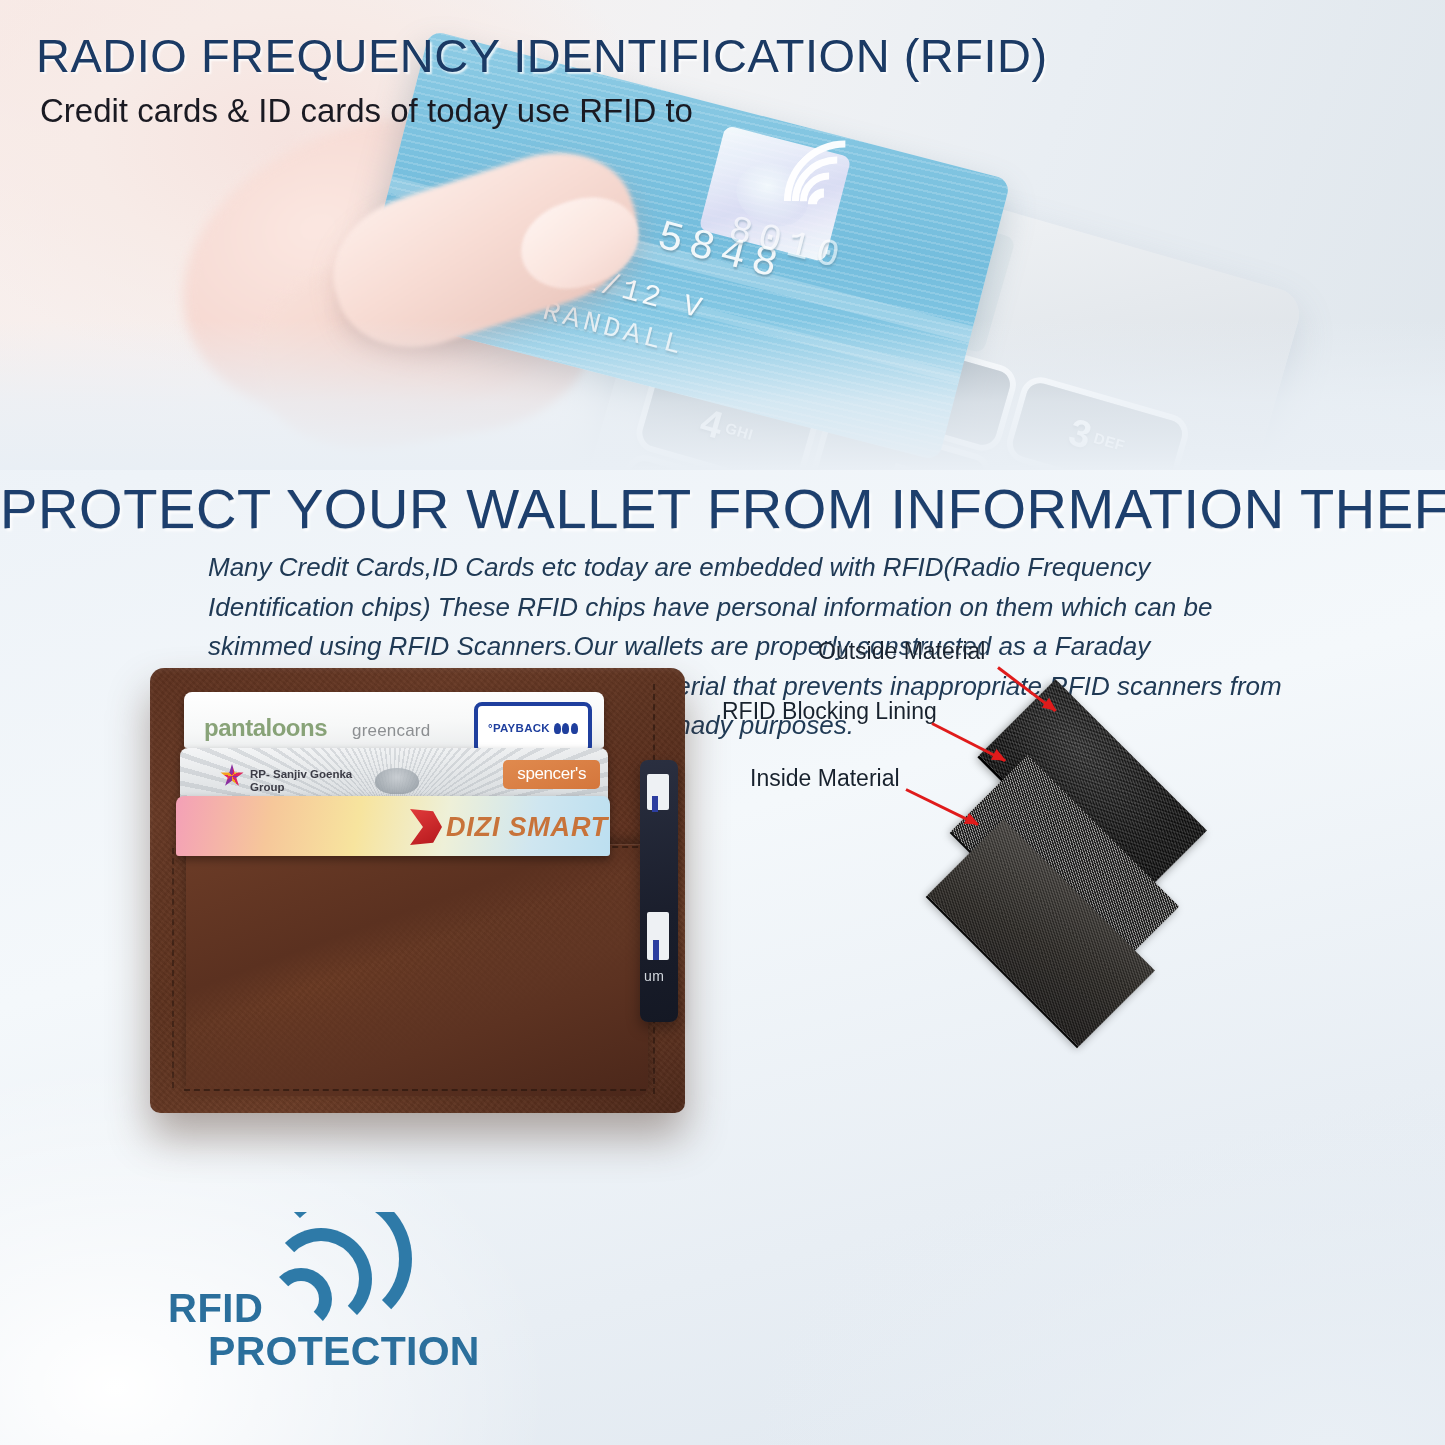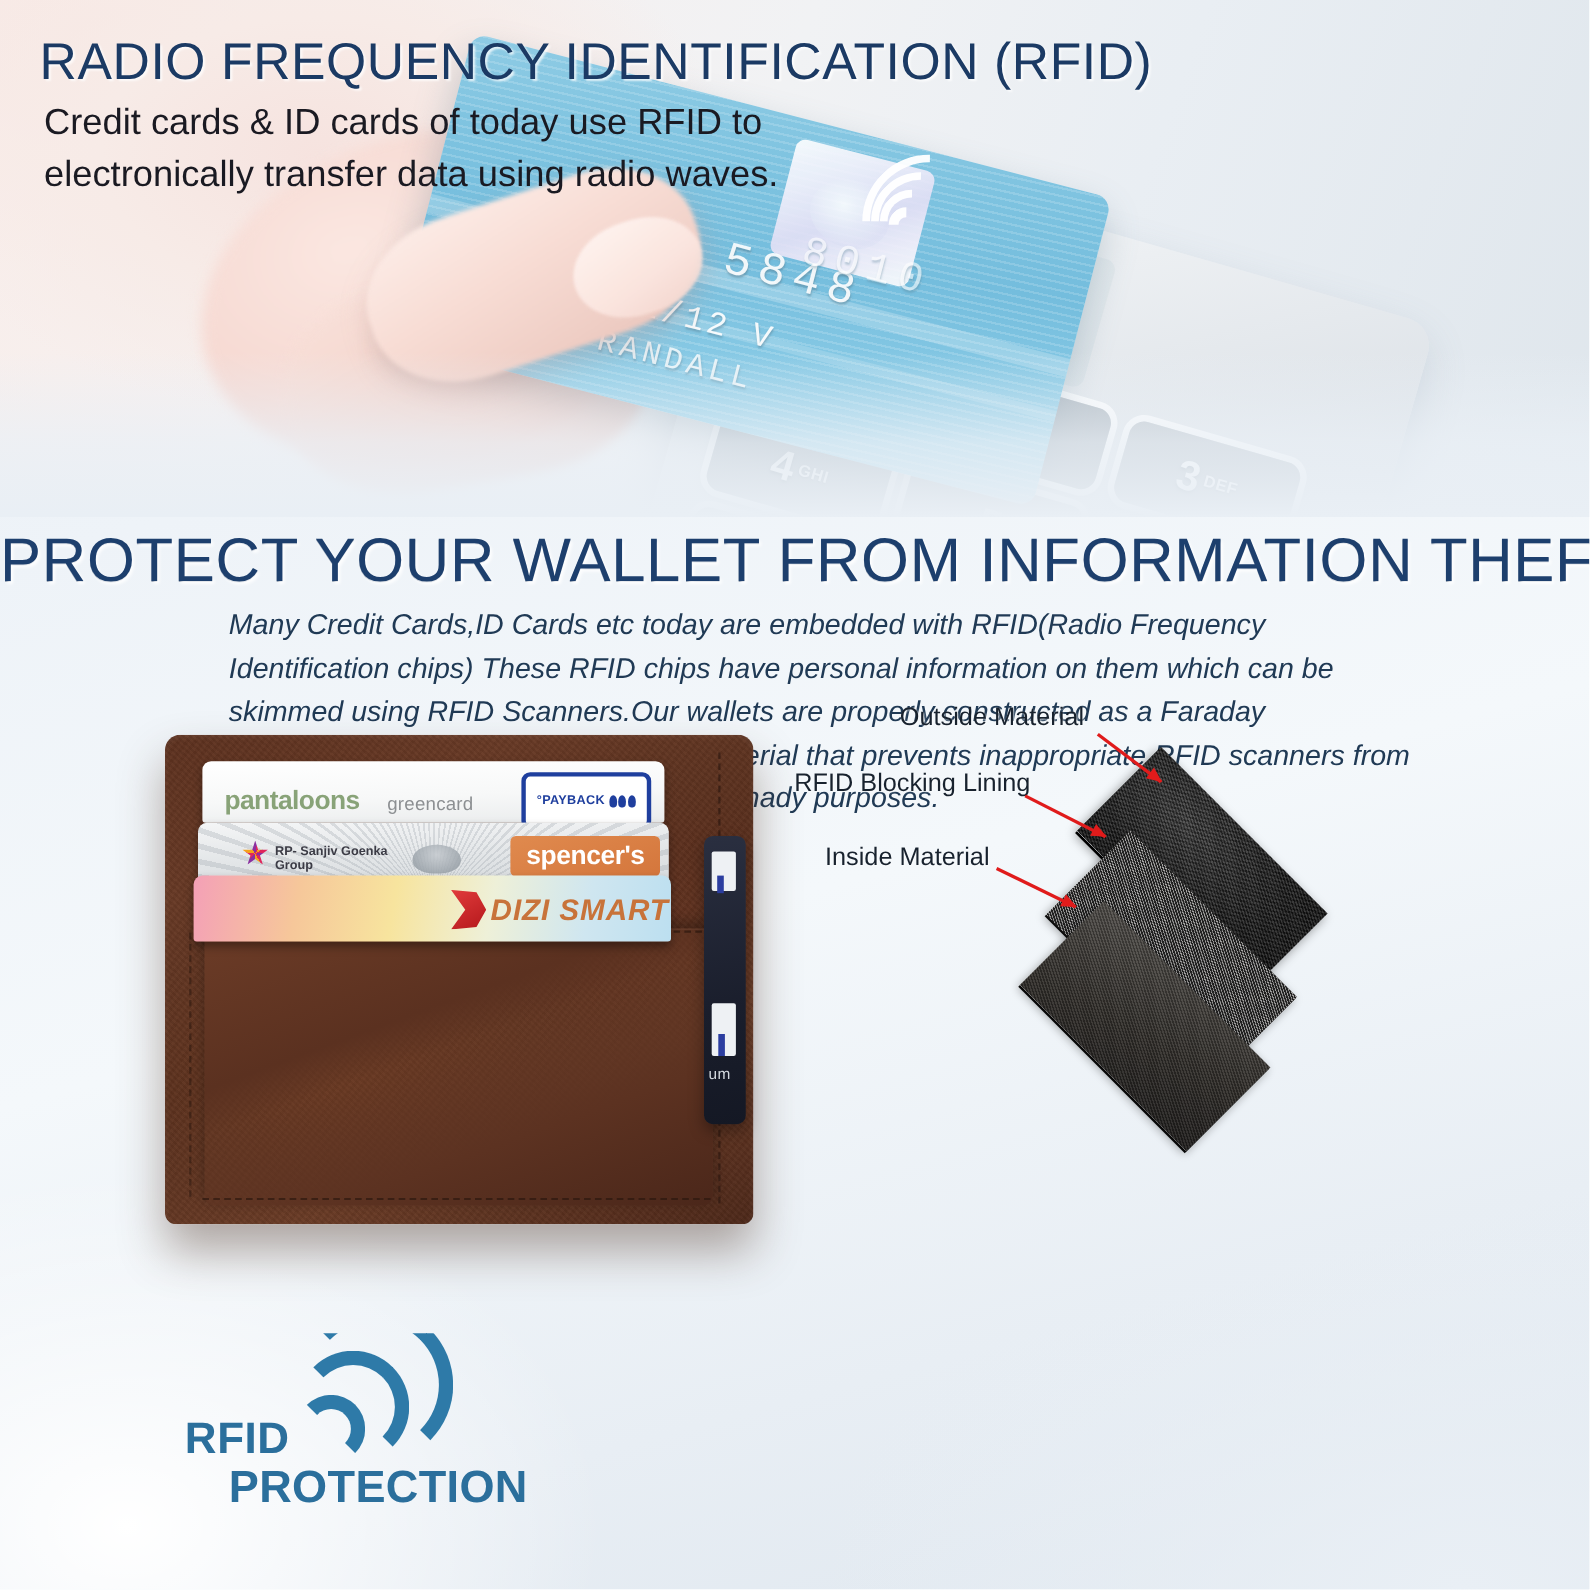--- a/index.html
+++ b/index.html
@@ -137,21 +137,21 @@
       background:#fff;display:flex;align-items:center;justify-content:center;gap:4px;}
   #payback-txt{font-size:11.5px;font-weight:bold;color:#1f3f9e;letter-spacing:.3px;}
   #payback-dots{display:flex;gap:1.5px;}
   #payback-dots i{width:7px;height:11px;border-radius:50% 50% 40% 40%;background:#1f3f9e;display:block;}
   #rpsg-star{position:absolute;left:40px;top:16px;width:24px;height:24px;
       background:conic-gradient(from 10deg,#e0265c 0deg 22deg,#f4a11c 22deg 48deg,#e0265c 48deg 76deg,#8b2fa0 76deg 104deg,#e0265c 104deg 140deg,#f4a11c 140deg 176deg,#8b2fa0 176deg 220deg,#e0265c 220deg 268deg,#f4a11c 268deg 312deg,#8b2fa0 312deg 360deg);
       clip-path:polygon(50% 0%,61% 35%,98% 35%,68% 57%,79% 91%,50% 70%,21% 91%,32% 57%,2% 35%,39% 35%);}
   #rpsg-txt{left:70px;top:20px;font-size:11.5px;font-weight:bold;color:#3c3c46;line-height:1.1;}
   #spencers-box{position:absolute;right:8px;top:12px;padding:4px 14px 5px;border-radius:5px;
       background:linear-gradient(160deg,#e08a4e 0%,#d4763c 100%);}
-  #spencers-txt{font-size:24px;font-weight:bold;color:#fff;letter-spacing:-.4px;}
+  #spencers-txt{font-size:17px;font-weight:normal;color:#fff;letter-spacing:-.4px;}
   #dizi-arrow{position:absolute;left:232px;top:13px;width:34px;height:36px;
       background:linear-gradient(150deg,#e23c3c 0%,#b4181c 100%);
       clip-path:polygon(6% 0%,74% 6%,100% 50%,74% 94%,6% 100%,44% 50%);}
   #dizi-txt{left:270px;top:16px;font-size:27px;font-weight:bold;color:#c8733a;letter-spacing:.8px;font-style:italic;}
   
   #card-dark{position:absolute;left:640px;top:760px;width:38px;height:262px;border-radius:8px;
       background:linear-gradient(170deg,#2a2f40 0%,#1a1e2c 60%,#141824 100%);
       box-shadow:0 6px 14px rgba(0,0,0,.35);}
   #card-dark-strip1{position:absolute;left:7px;top:14px;width:22px;height:36px;background:#eef1f4;border-radius:2px;}
   #card-dark-strip1:after{content:"";position:absolute;left:5px;top:22px;width:6px;height:16px;background:#2c3ea0;}
@@ -275,21 +275,20 @@
       <div id="cc-name">RANDALL</div>
     </div>
 
     <div class="hand" id="finger-index"></div>
     <div class="hand" id="finger-nail"></div>
   </div>
 
   <div id="rfid-title">RADIO FREQUENCY IDENTIFICATION (RFID)</div>
   <div id="rfid-sub">
     <span>Credit cards &amp; ID cards of today use RFID to</span>
-    <span>electronically transfer data using radio waves.</span>
   </div>
 
   <div id="protect-title">PROTECT YOUR WALLET FROM INFORMATION THEFT</div>
   <div id="body-copy">Many Credit Cards,ID Cards etc today are embedded with RFID(Radio Frequency Identification chips) These RFID chips have personal information on them which can be skimmed using RFID Scanners.Our wallets are properly constructed as a Faraday Cage,which encases your cards in a material that prevents inappropriate RFID scanners from skimming your personal infromation for shady purposes.</div>
 
   <div id="wallet">
     <div id="wallet-front"></div>
     <div class="stitch" id="stitch-bottom"></div>
     <div class="stitch" id="stitch-right-v"></div>
     <div class="stitch" id="stitch-left-v"></div>

